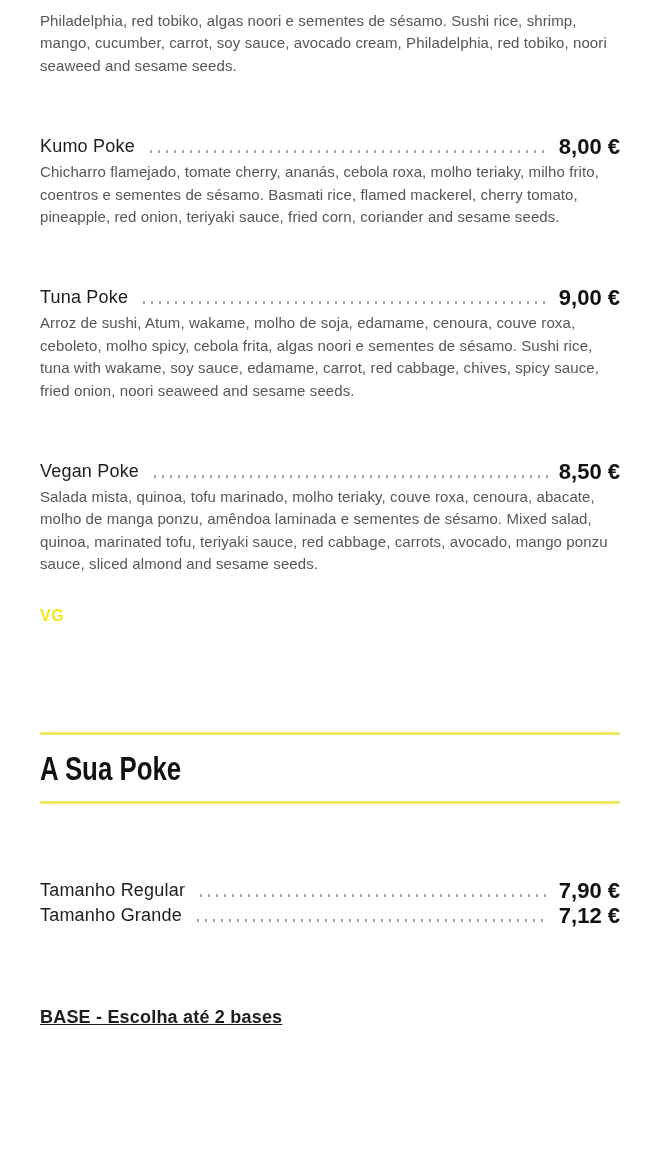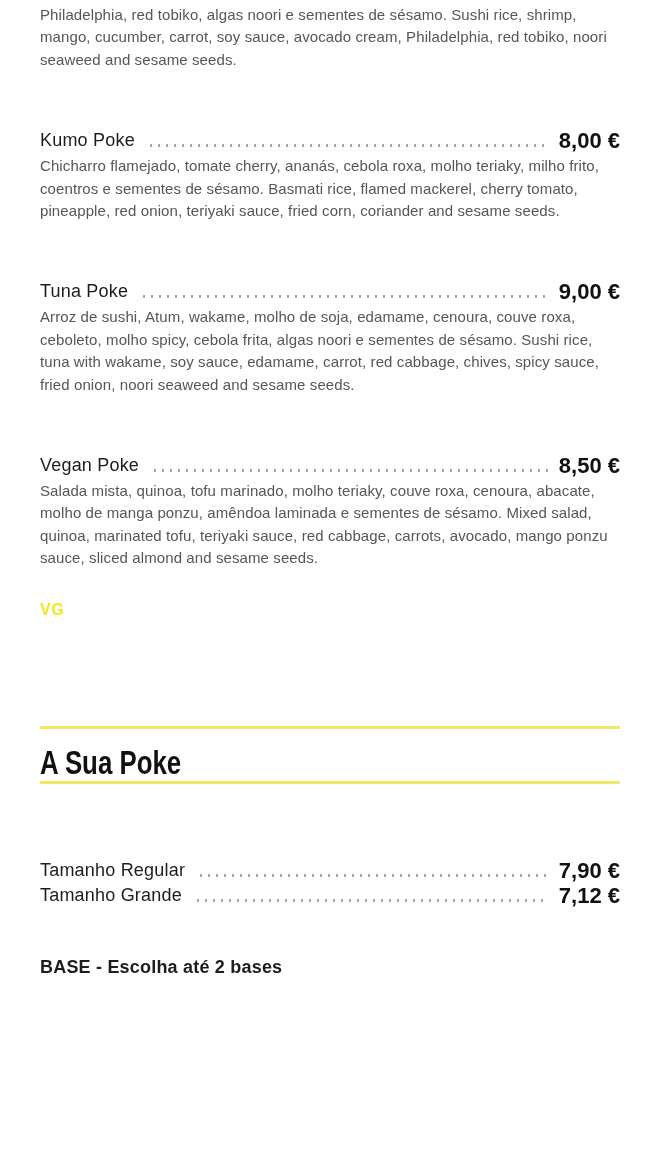--- a/index.html
+++ b/index.html
@@ -7,21 +7,21 @@
   body {
     width: 645px;
     height: 1174px;
     font-family: "Liberation Sans", sans-serif;
     color: #1d1d1d;
     overflow: hidden;
   }
   .page {
     width: 645px;
     height: 1174px;
-    padding: 4px 25px 0 40px;
+    padding: 10px 25px 0 40px;
   }
   .desc {
     font-size: 15px;
     line-height: 22.4px;
     color: #565656;
     letter-spacing: 0.1px;
   }
   .menu-item { margin-top: 57px; }
   .item-row {
     display: flex;
@@ -60,36 +60,37 @@
     line-height: 20px;
   }
   .section-divider { margin-top: 106px; }
   .yellow-line {
     height: 3px;
     background: #f0e964;
     border: none;
   }
   .section-title {
     margin-top: 14px;
+    margin-bottom: 14px;
     line-height: 38px;
     height: 38px;
     color: #111111;
   }
   .condensed {
     display: inline-block;
     font-size: 34px;
     font-weight: 700;
     letter-spacing: 0px;
     transform: scaleX(0.76);
     transform-origin: left center;
     white-space: nowrap;
   }
   .size-item-first { margin-top: 74px; }
   .size-item { }
-  .base-section { margin-top: 47px; }
+  .base-section { margin-top: 77px; text-decoration: underline; }
   .base-title {
     font-size: 18px;
     font-weight: 700;
     color: #1d1d1d;
     line-height: 25px;
     letter-spacing: 0.2px;
   }
   .base-options { margin-top: 14px; }
 </style>
 </head>

